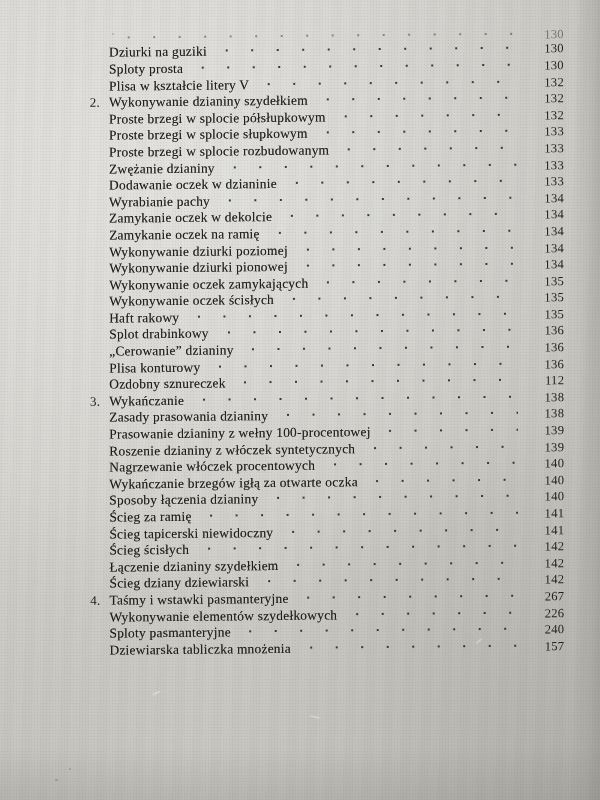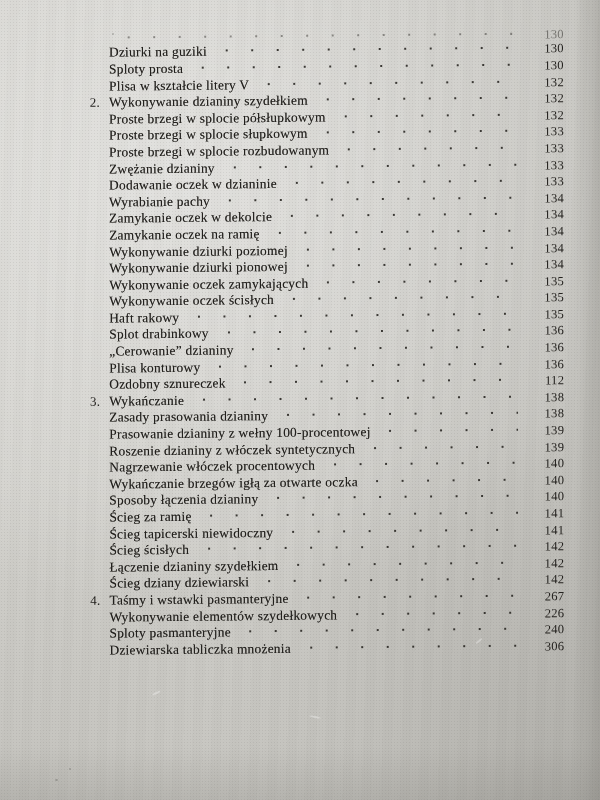--- a/index.html
+++ b/index.html
@@ -410,17 +410,17 @@
       <div class="toc-row">
         <span class="num"></span>
         <span class="label">Sploty pasmanteryjne</span>
         <span class="leaders"></span>
         <span class="pageno">240</span>
       </div>
       <div class="toc-row">
         <span class="num"></span>
         <span class="label">Dziewiarska tabliczka mnożenia</span>
         <span class="leaders"></span>
-        <span class="pageno">306</span>
+        <span class="pageno">157</span>
       </div>
     </div>
 
 </div>
 
 </body></html>

